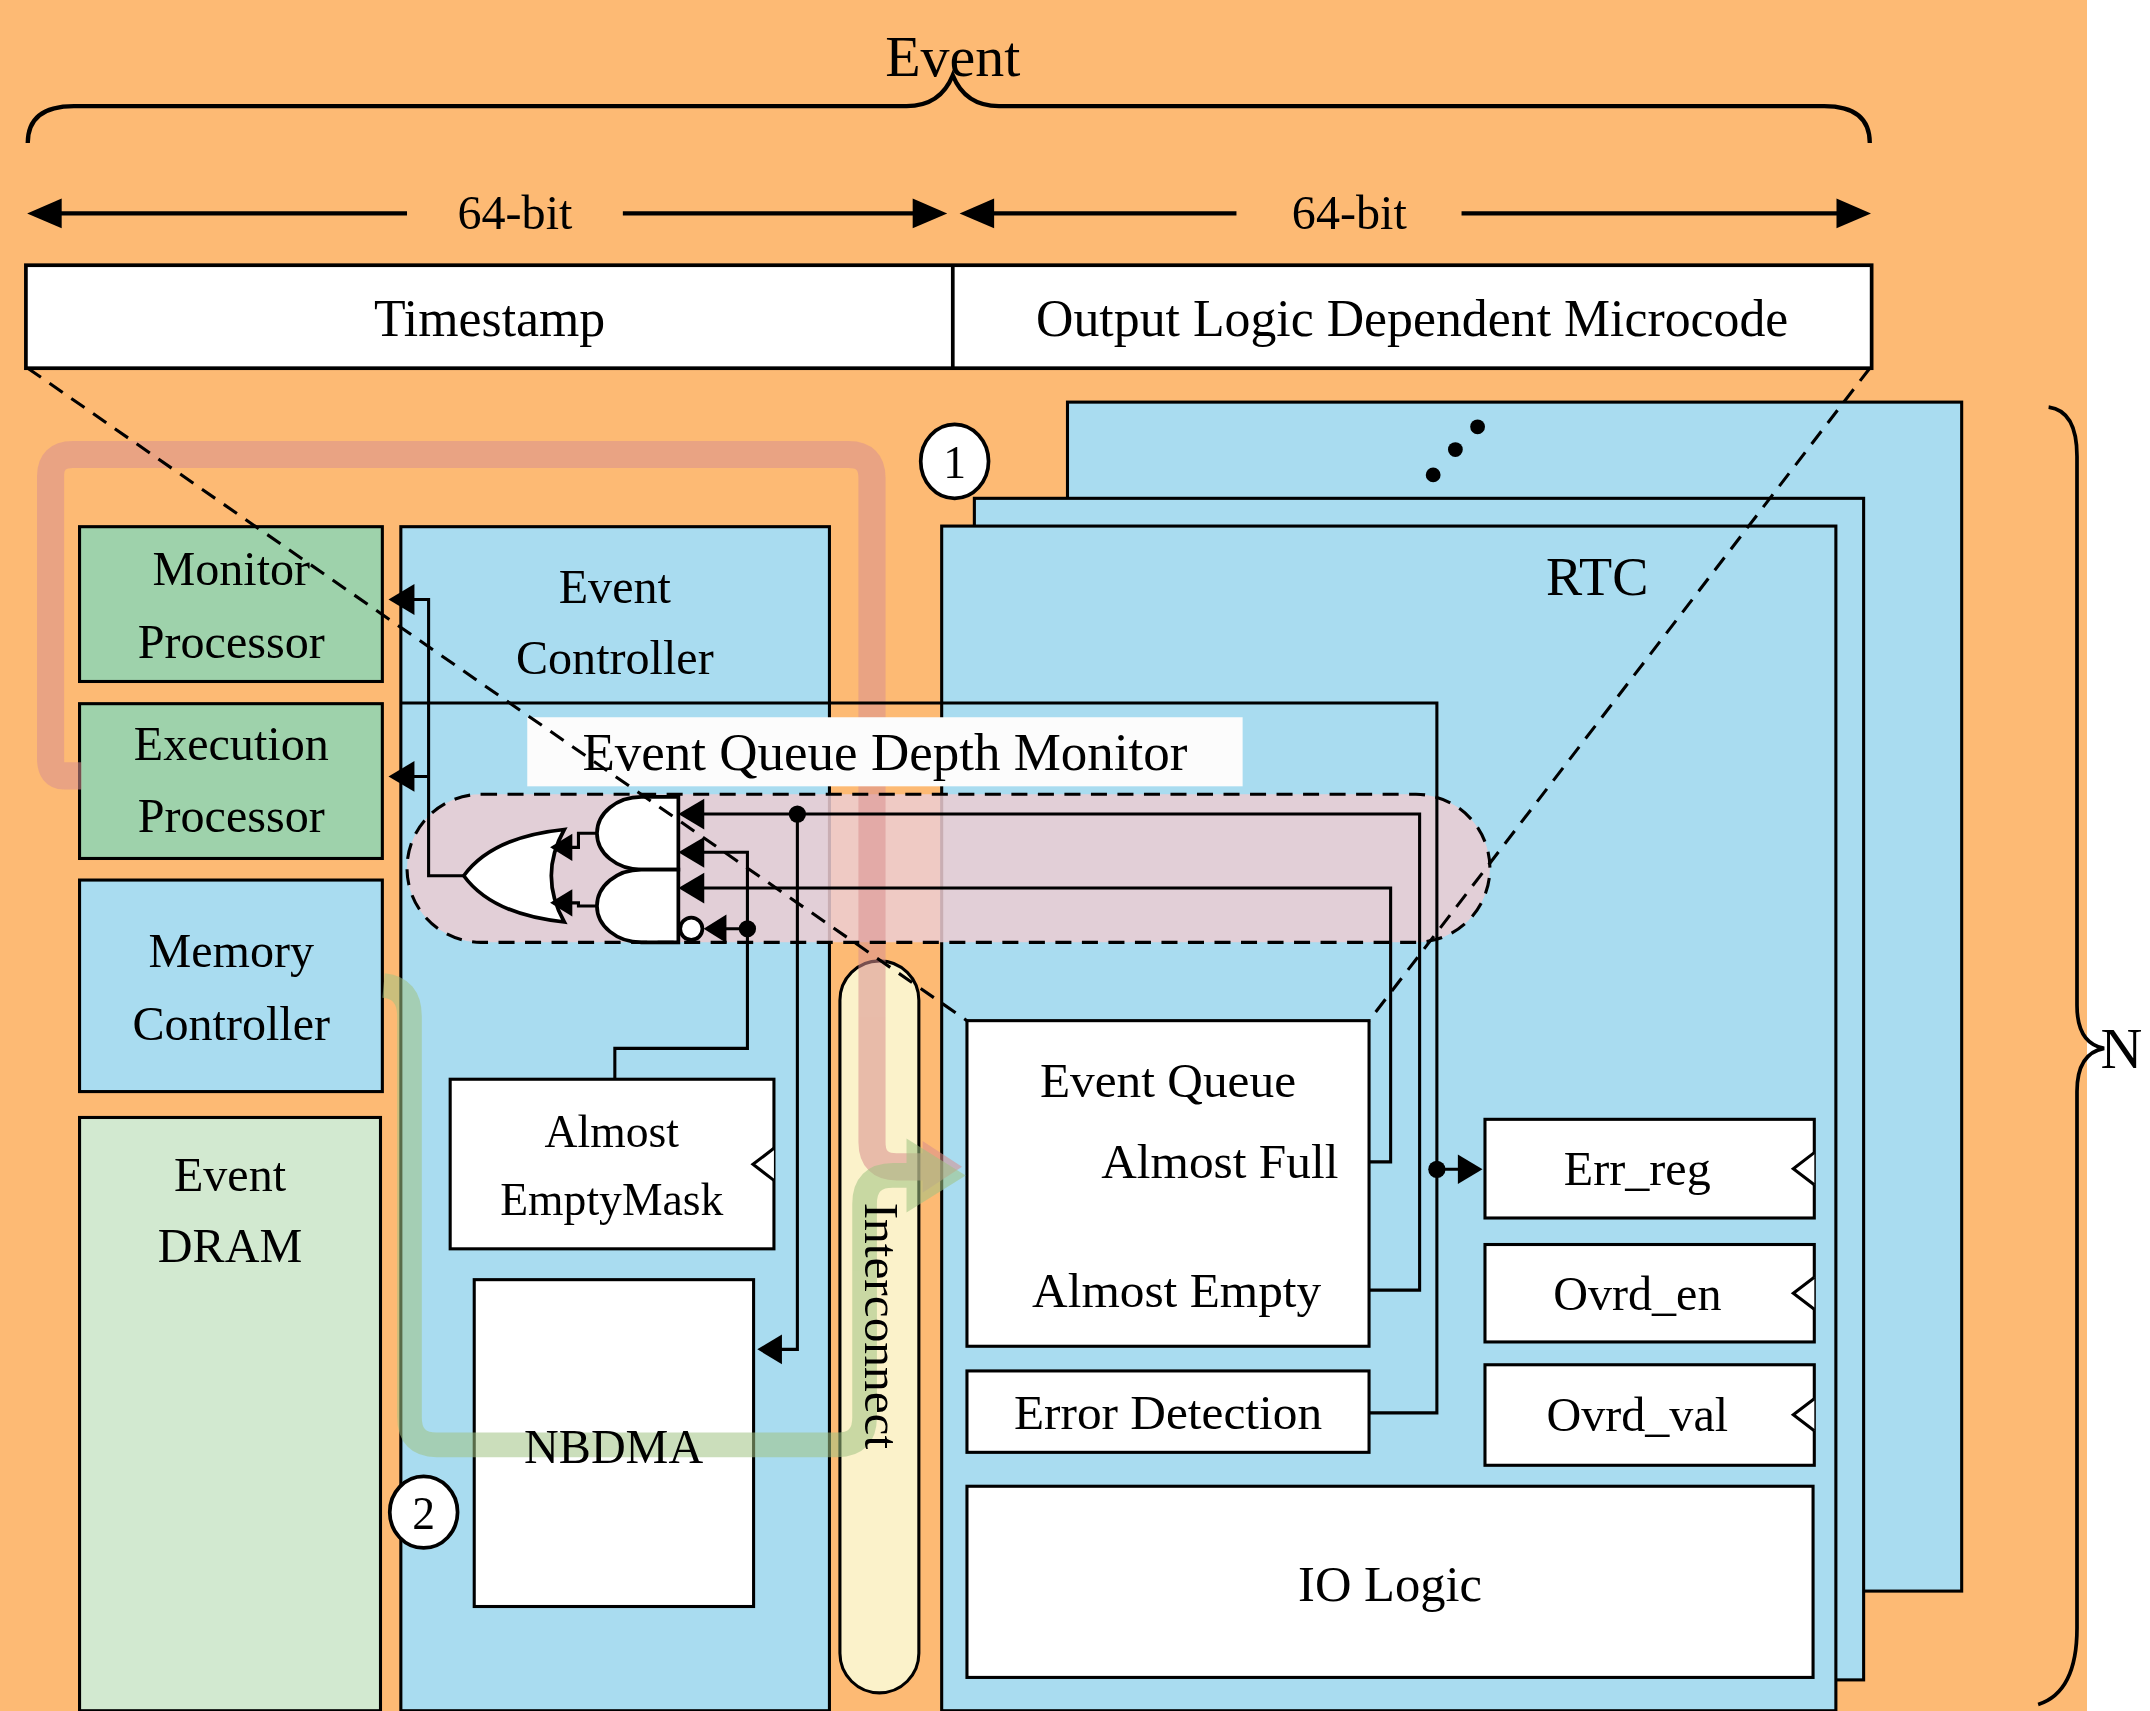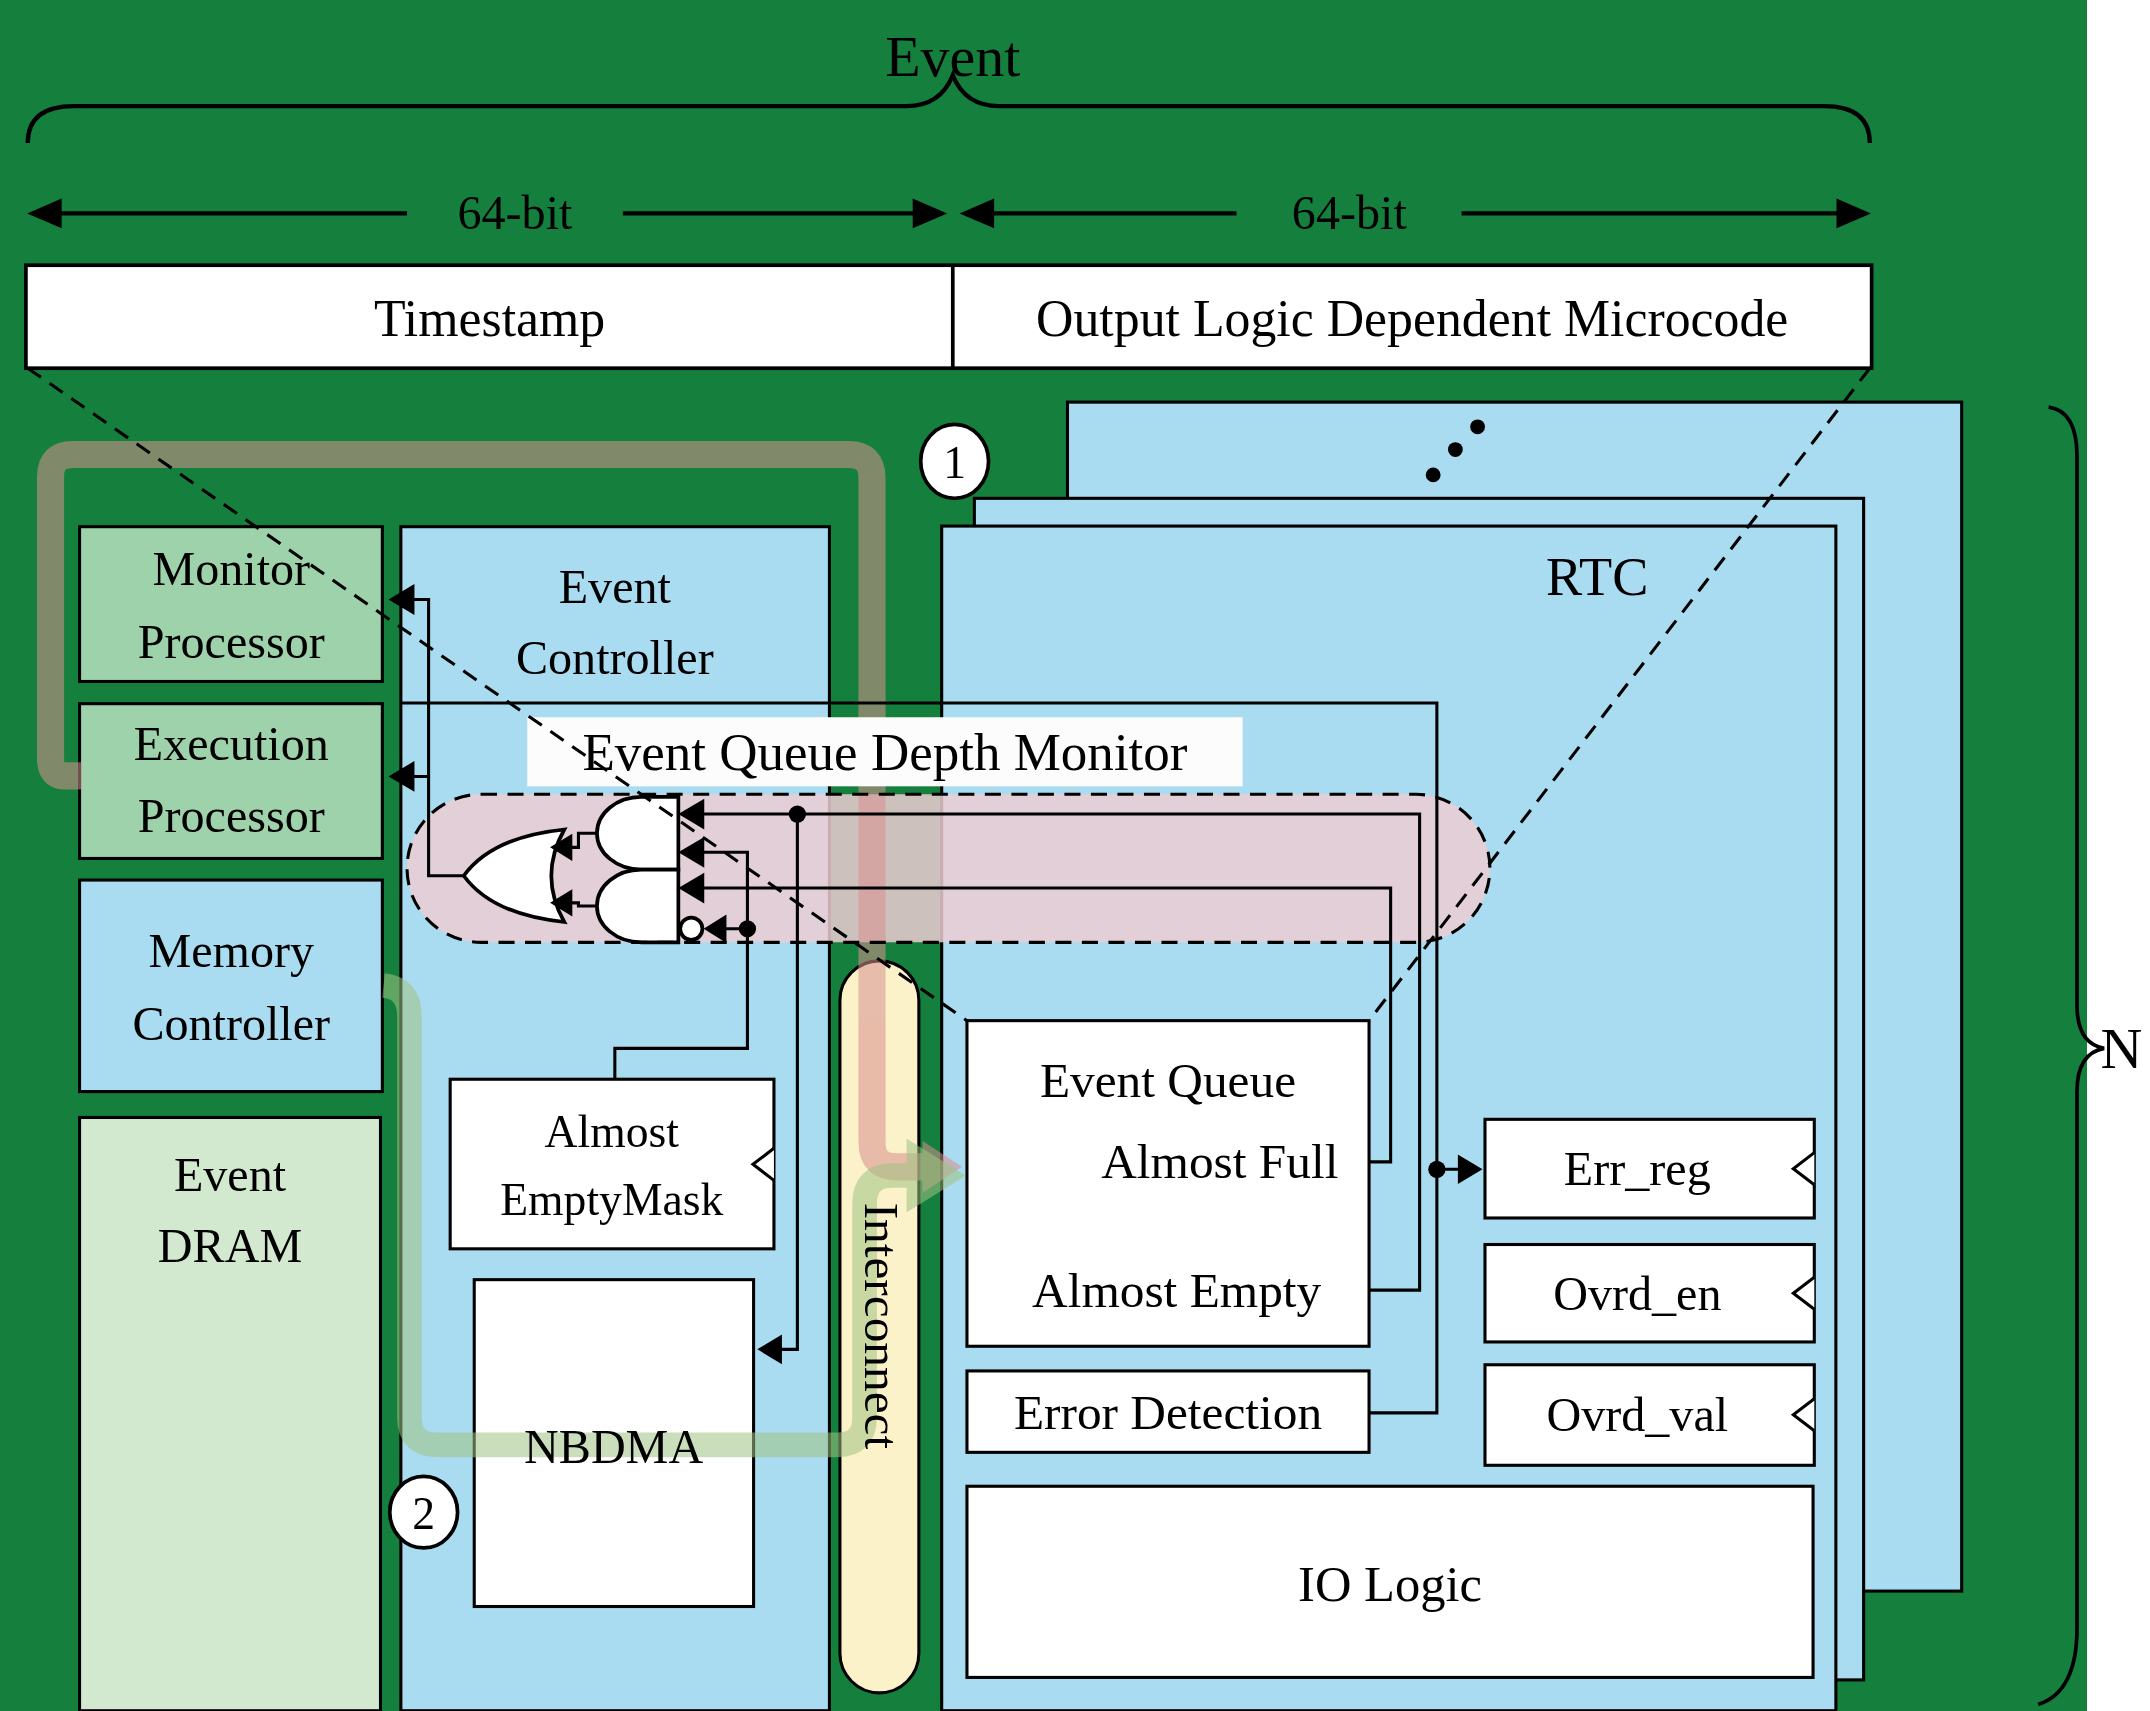--- a/index.html
+++ b/index.html
@@ -1,16 +1,16 @@
 <!DOCTYPE html>
 <html style="font-size:10px"><head>
 <meta charset="utf-8">
 <style>
   html,body{margin:0;padding:0;background:#ffffff;}
-  .stage{width:2087px;height:1712px;position:relative;background:#15803d;}
+  .stage{width:2087px;height:1712px;position:relative;background:#fdba74;}
   svg{display:block;}
   text{font-family:"Liberation Serif","DejaVu Serif",serif;fill:#000;dominant-baseline:central;}
   .t94{font-size:94px;} .t88{font-size:88px;} .t86{font-size:86px;} .t84{font-size:84px;}
   .t82{font-size:82px;} .t80{font-size:80px;} .t78{font-size:78px;} .t74{font-size:74px;}
   .mid{text-anchor:middle;}
   .wire{fill:none;stroke:#000;stroke-width:5;}
   .box{stroke:#000;stroke-width:5;}
   .whitebox{fill:#ffffff;stroke:#000;stroke-width:5;}
   .gate{fill:#ffffff;stroke:#000;stroke-width:6;}
   .dash{fill:none;stroke:#000;stroke-width:5;stroke-dasharray:26 17;}

